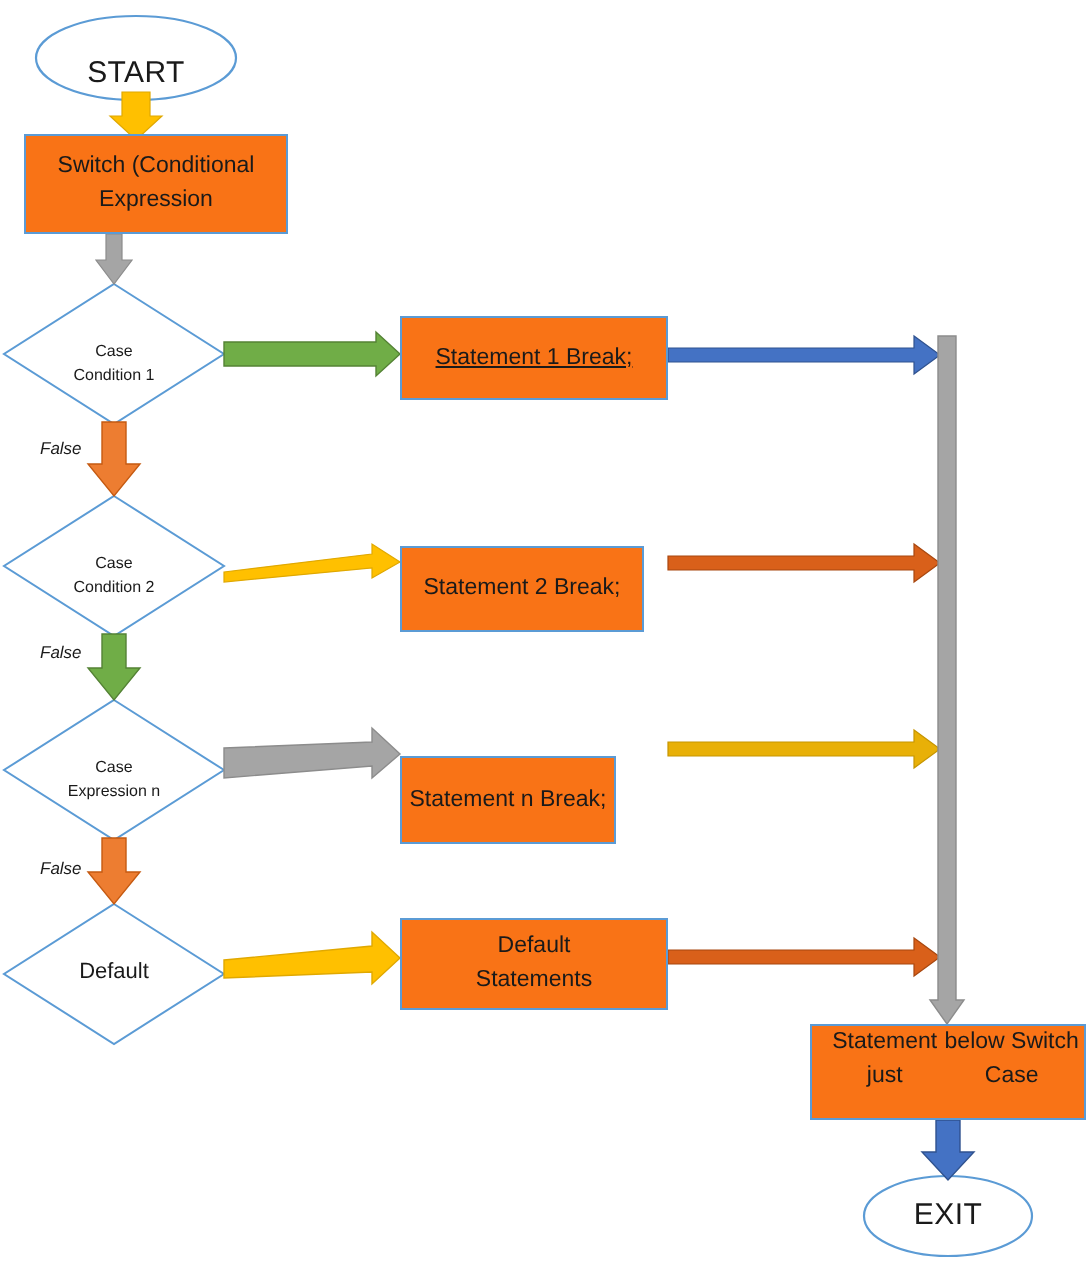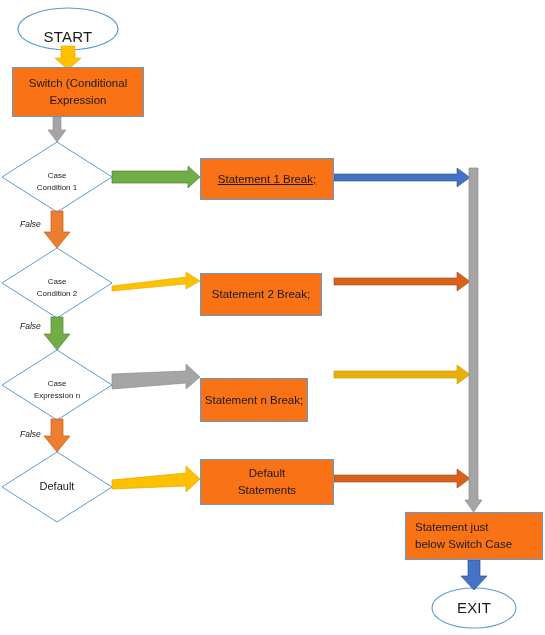--- a/index.html
+++ b/index.html
@@ -132,21 +132,21 @@
 
   <div class="node box box-label" style="left:200px;top:357px;width:108px;height:44px;margin-top:21px;">
     <span>Statement n Break;</span>
   </div>
 
   <div class="node box box-label" style="left:200px;top:459px;width:134px;height:46px;flex-direction:column;">
     <span>Default</span>
     <span>Statements</span>
   </div>
 
-  <div class="node box box-label" style="left:405px;top:512px;width:138px;height:48px;flex-direction:column;align-items:flex-start;padding-left:9px;">
+  <div class="node box box-label" style="left:405px;top:512px;width:138px;height:48px;flex-direction:row;align-items:flex-start;padding-left:9px;">
     <span>Statement just</span>
     <span>below Switch Case</span>
   </div>
 
   <div class="node terminal-label lbl" style="left:432px;top:588px;width:84px;height:40px;text-align:center;">
     <span>EXIT</span>
   </div>
 
   <div class="edge-label" style="left:20px;top:219px;">
     <span>False</span>

